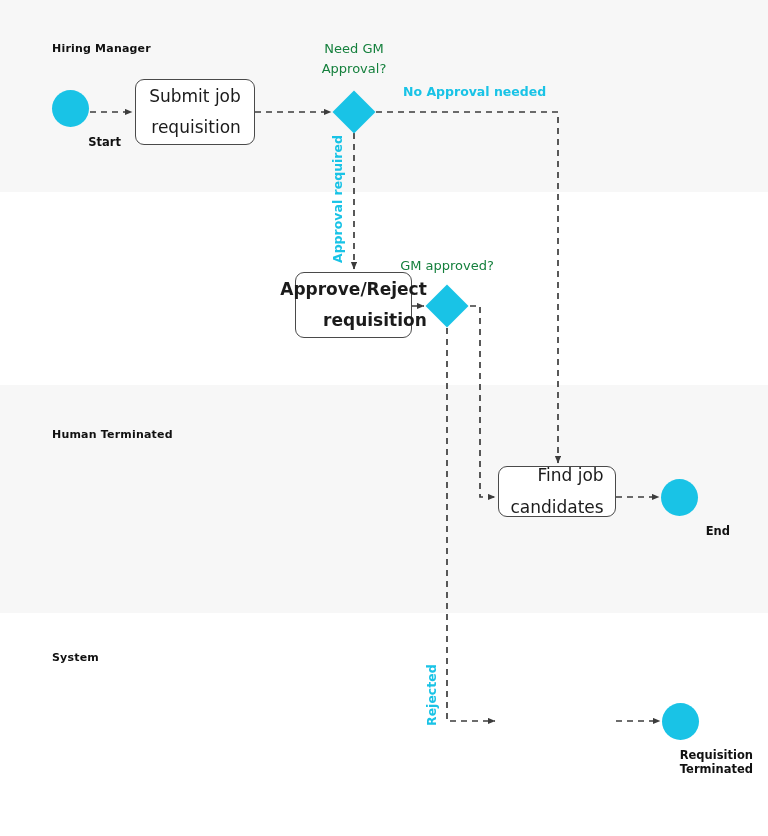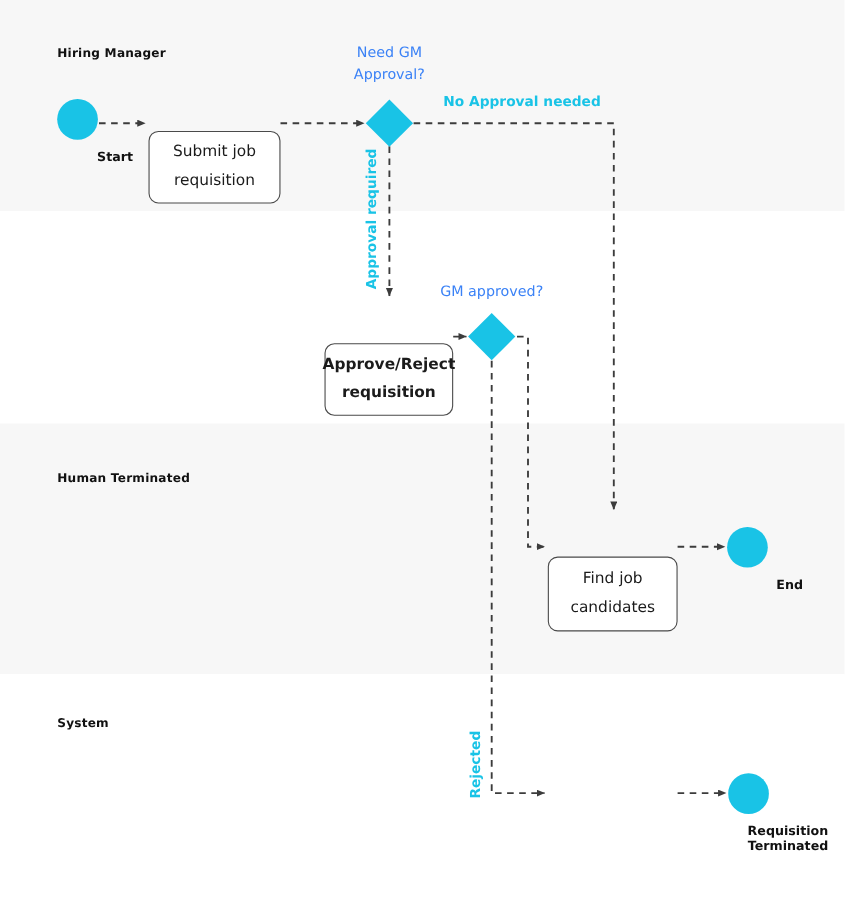--- a/index.html
+++ b/index.html
@@ -19,42 +19,41 @@
     white-space:nowrap;
   }
   svg.wires{position:absolute;left:0;top:0;width:768px;height:836px;pointer-events:none;}
   .task{
     position:absolute;
     background:#ffffff;
     border:1.6px solid #4a4a4a;
     border-radius:9px;
     box-sizing:border-box;
     display:flex;align-items:center;justify-content:center;
-    text-align:center;
-    font-size:14px;
+    text-align:right;
+    font-size:17px;
     color:#1b1b1b;
     line-height:1.85;
-    margin-top:40px;
   }
   .task span{display:block;}
   .evt{position:absolute;border-radius:50%;}
   .evt-label{
     position:absolute;
     font-weight:bold;
     font-size:11.5px;
     color:#111111;
     text-align:right;
     line-height:1.25;
     white-space:pre-line;
   }
   .gw{position:absolute;}
   .gw-label{
     position:absolute;
     font-size:13px;
-    color:#3b82f6;
+    color:#15803d;
     text-align:center;
     line-height:1.55;
     white-space:pre-line;
   }
   .flow-label{
     position:absolute;
     font-size:12.5px;
     font-weight:bold;
     color:#19c3e6;
     white-space:nowrap;
@@ -123,21 +122,21 @@
     </div>
   </div>
 
   <div class="task" style="left:295px;top:272px;width:117px;height:66px;font-weight:bold;">
     <div>
       <span>Approve/Reject</span>
       <span>requisition</span>
     </div>
   </div>
 
-  <div class="task" style="left:498px;top:466px;width:118px;height:68px;">
+  <div class="task" style="left:498px;top:466px;width:118px;height:51px;">
     <div>
       <span>Find job</span>
       <span>candidates</span>
     </div>
   </div>
 
 
   <div class="gw" style="left:331px;top:89px;width:46px;height:46px;">
     <svg width="46" height="46" viewBox="0 0 46 46" xmlns="http://www.w3.org/2000/svg">
       <polygon points="23,1.5 44.5,23 23,44.5 1.5,23" fill="#19c3e6"></polygon>

